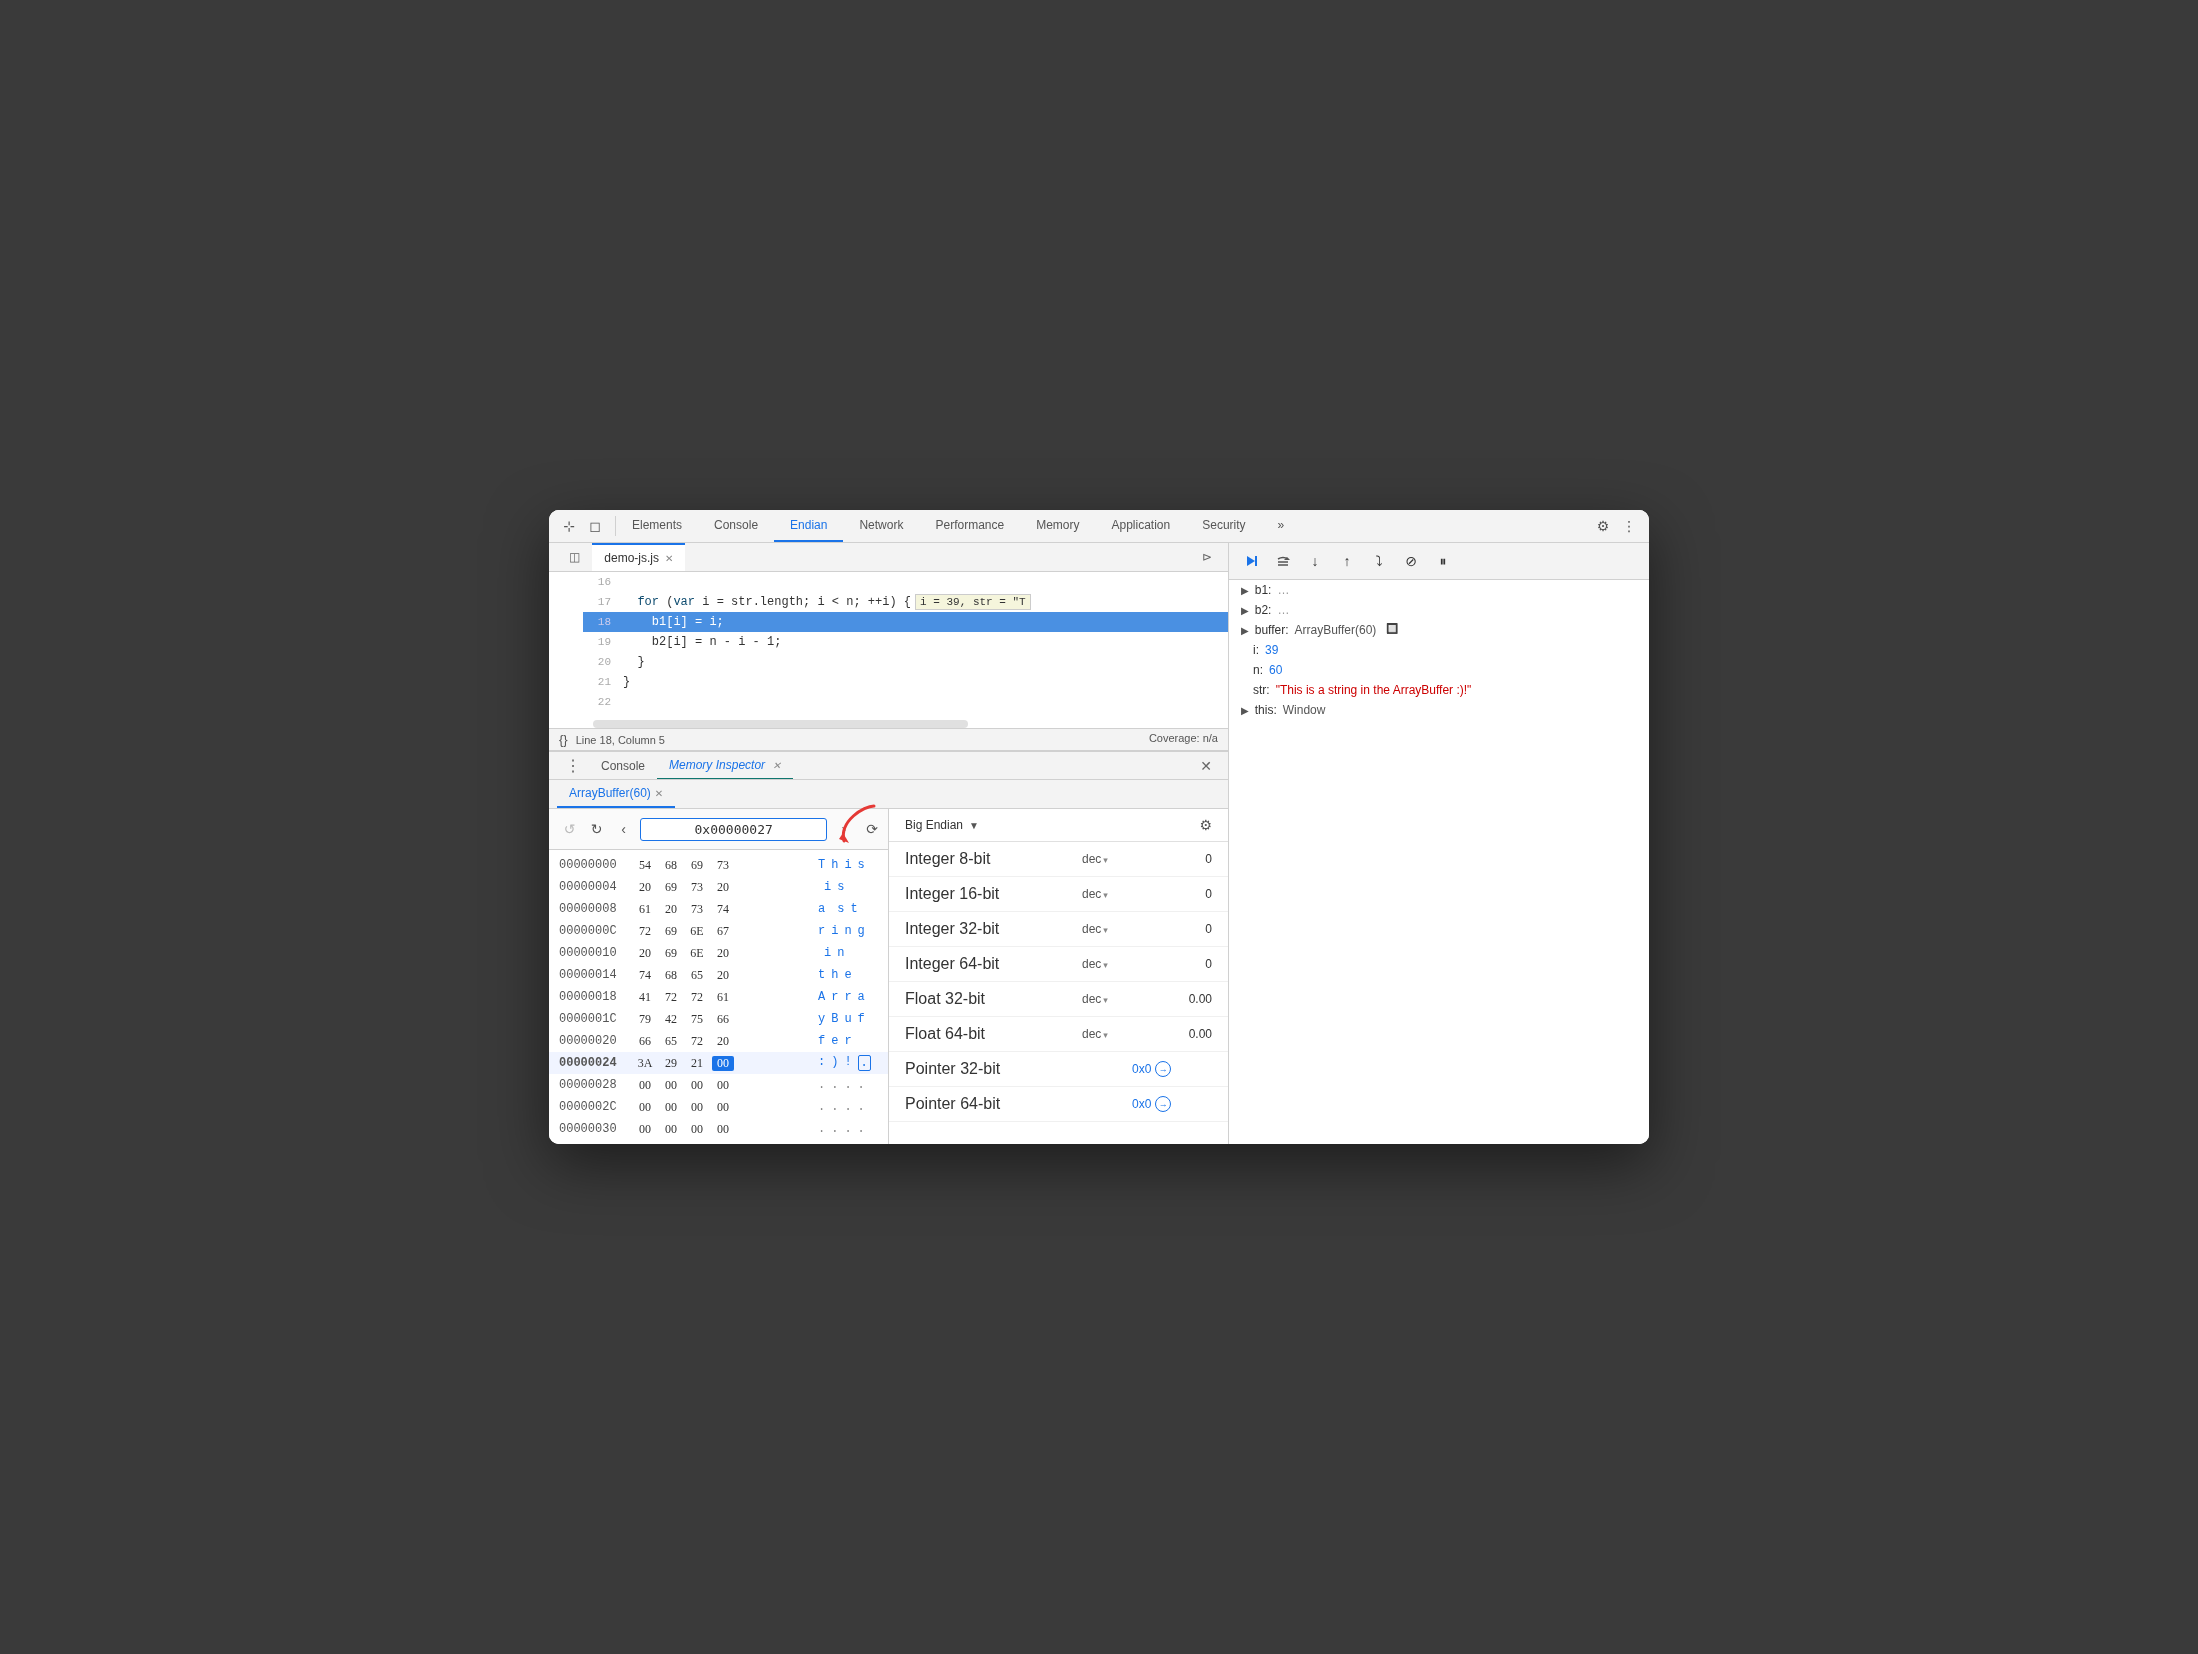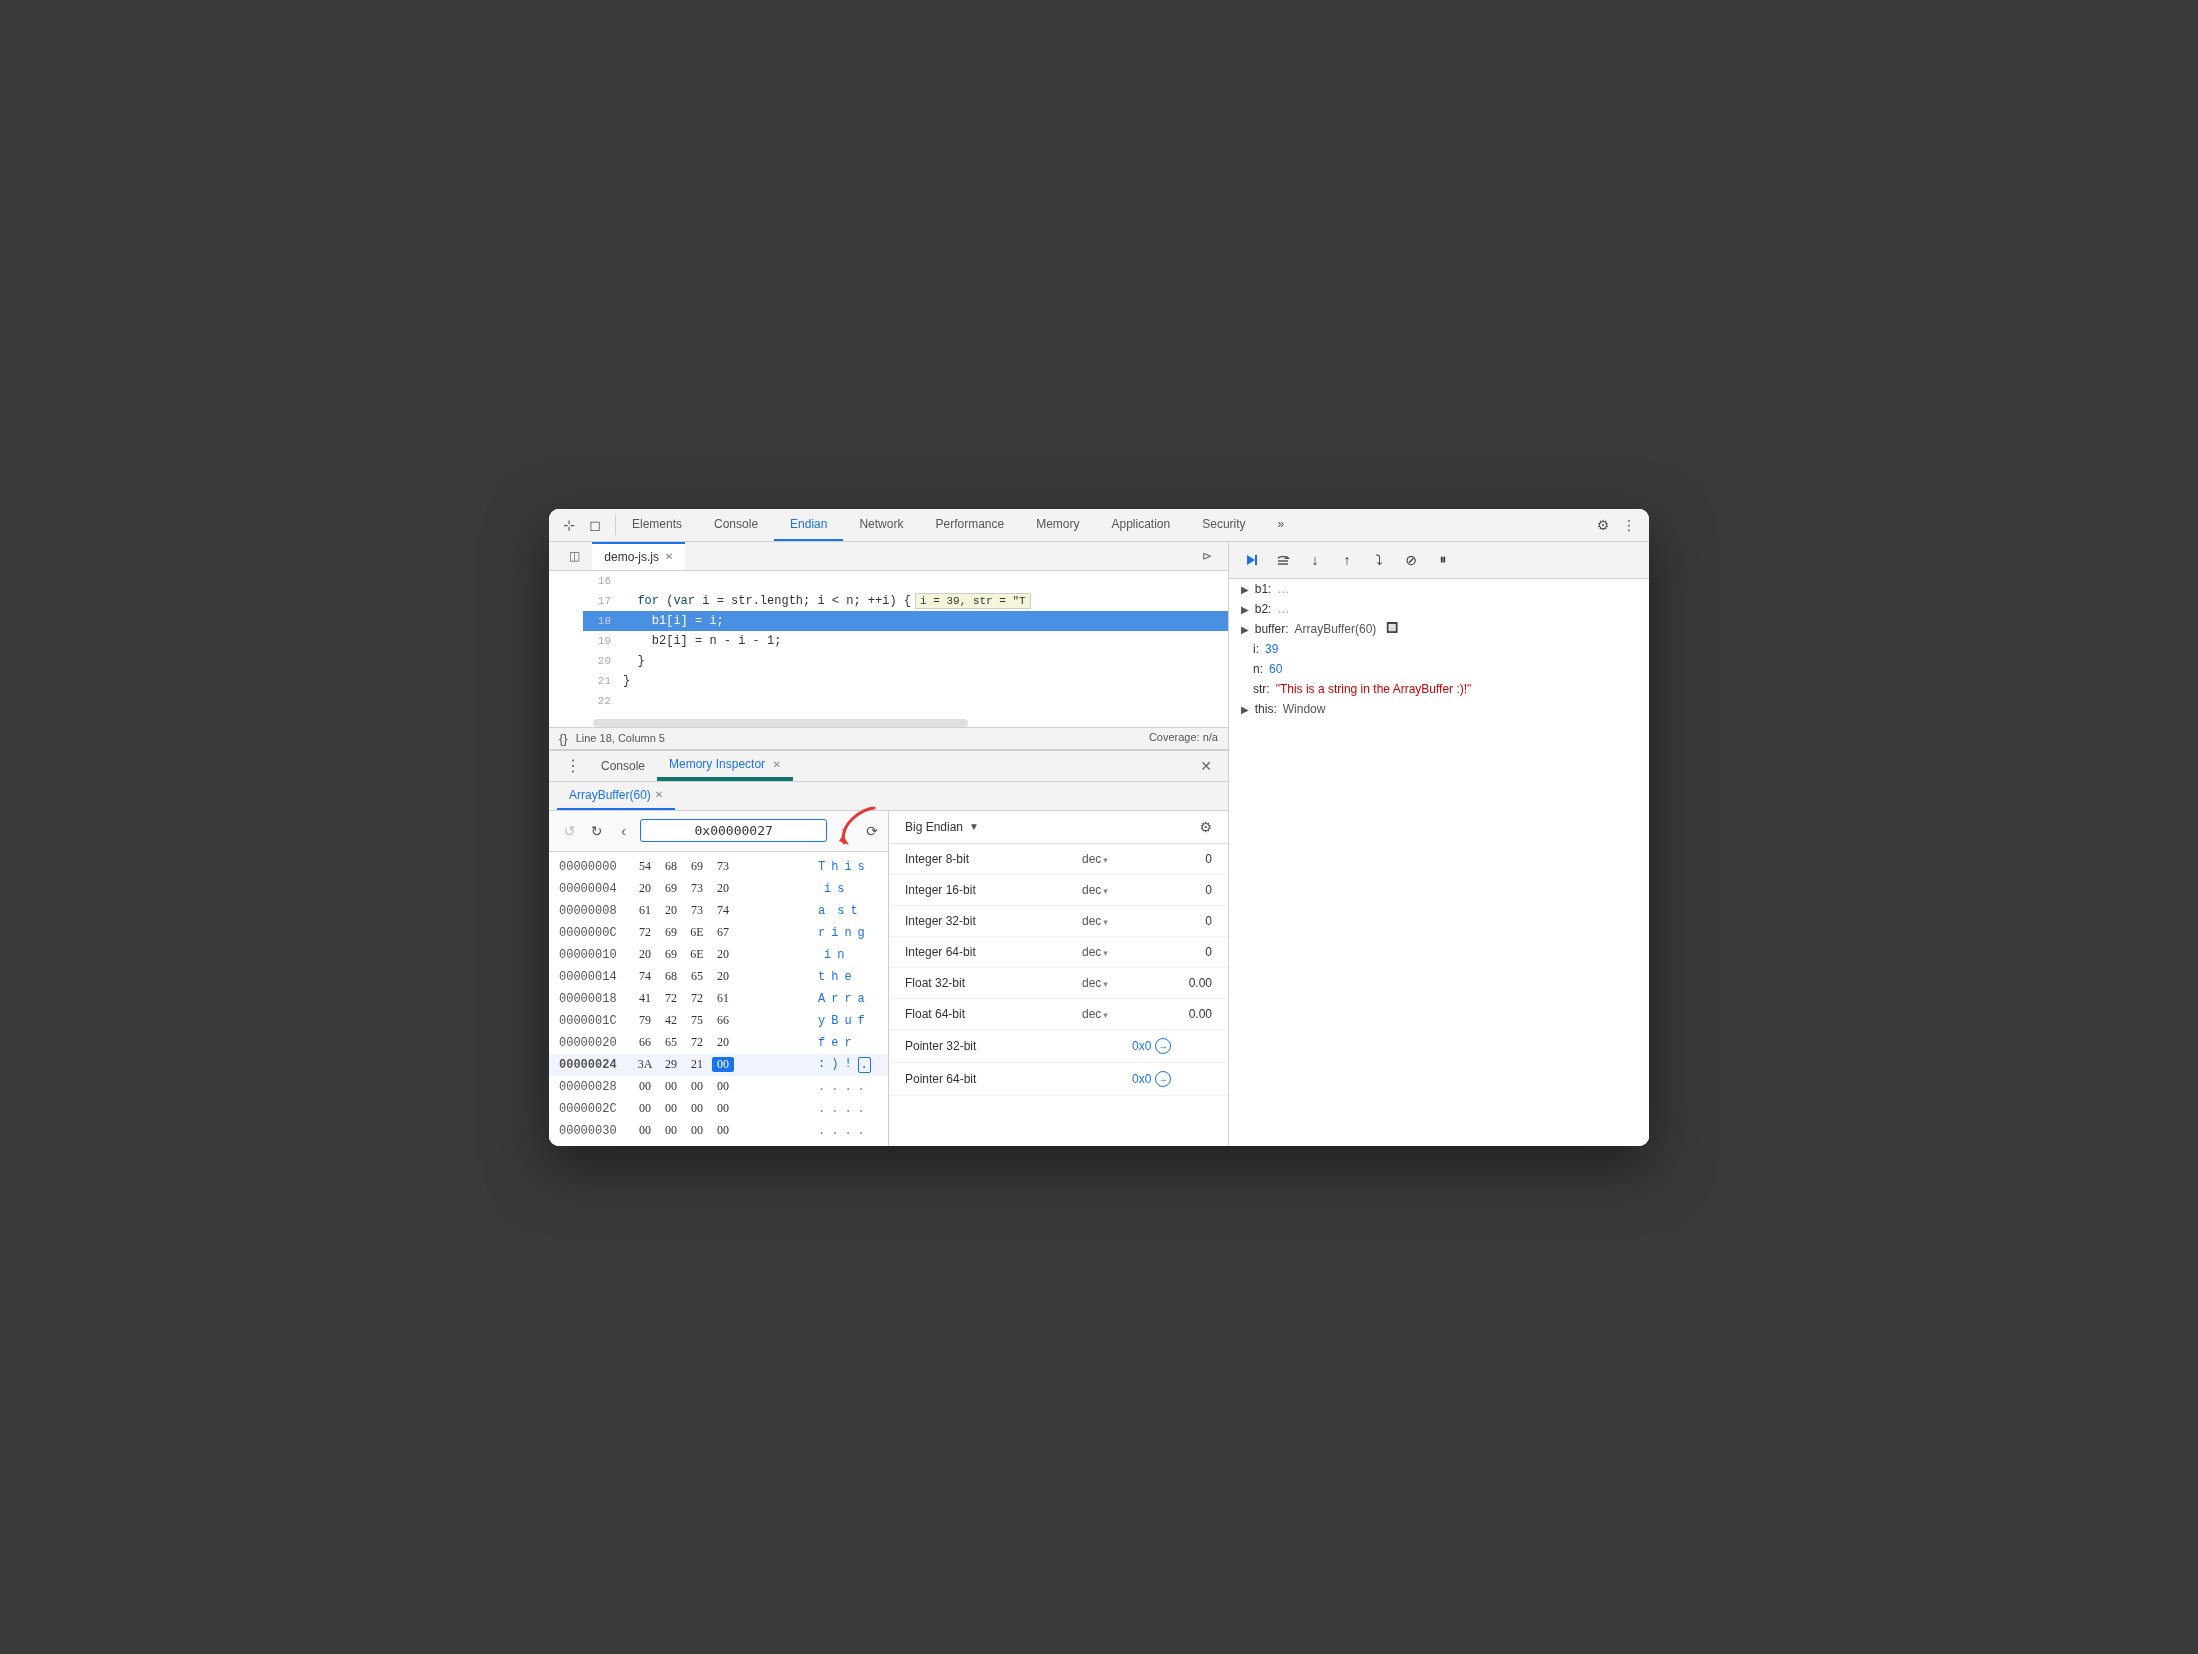--- a/index.html
+++ b/index.html
@@ -212,21 +212,22 @@
       color: #666;
     }
     .bottom-tab {
       padding: 6px 12px;
       font-size: 12px;
       color: #555;
       cursor: pointer;
     }
     .bottom-tab.active {
       color: #1a73e8;
-      border-bottom: 4px solid #0f766e;
+      border-bottom: 1px solid #0f766e;
+      font-style: italic;
     }
     .bottom-tab-close {
       font-size: 10px;
       color: #888;
       margin-left: 4px;
     }
     .bottom-close-btn {
       margin-left: auto;
       padding: 4px 8px;
       font-size: 14px;
@@ -443,21 +444,21 @@
       cursor: pointer;
     }
     .value-row {
       display: flex;
       align-items: center;
       padding: 8px 16px;
       border-bottom: 1px solid #f0f0f0;
     }
     .value-label {
       flex: 1;
-      font-size: 12px;
+      font-size: 16px;
       color: #333;
     }
     .value-type {
       width: 50px;
       font-size: 12px;
       color: #555;
     }
     .value-dropdown {
       font-size: 9px;
       color: #888;

